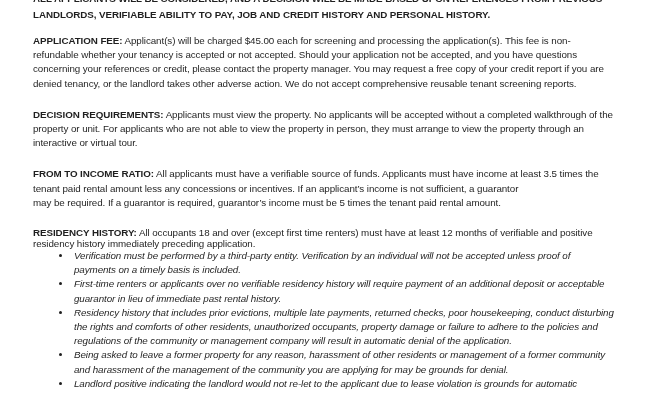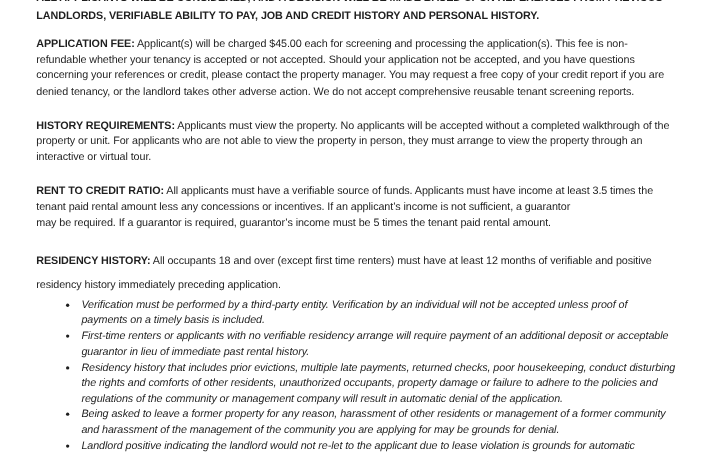--- a/index.html
+++ b/index.html
@@ -43,21 +43,21 @@
     margin-top: 11px;
   }
   .sec-heading {
     font-weight: bold;
   }
   .sec-body {
     white-space: pre-wrap;
   }
   .lead {
     margin: 0;
-    line-height: 22px;
+    line-height: 11px;
   }
   ul.bullets {
     margin: 0;
     padding: 0 0 0 39px;
     list-style: disc;
     font-style: italic;
   }
   ul.bullets li {
     padding-left: 2px;
     line-height: 14.2px;
@@ -72,37 +72,37 @@
     <span class="line">ALL APPLICANTS WILL BE CONSIDERED, AND A DECISION WILL BE MADE BASED UPON REFERENCES FROM PREVIOUS</span>
     <span class="line">LANDLORDS, VERIFIABLE ABILITY TO PAY, JOB AND CREDIT HISTORY AND PERSONAL HISTORY.</span>
   </p>
 
   <p class="para first-after-intro">
     <strong class="sec-heading">APPLICATION FEE:</strong>
     <span class="sec-body">Applicant(s) will be charged $45.00 each for screening and processing the application(s). This fee is non-refundable whether your tenancy is accepted or not accepted. Should your application not be accepted, and you have questions concerning your references or credit, please contact the property manager. You may request a free copy of your credit report if you are denied tenancy, or the landlord takes other adverse action. We do not accept comprehensive reusable tenant screening reports.</span>
   </p>
 
   <p class="para">
-    <strong class="sec-heading">HISTORY REQUIREMENTS:</strong>
+    <strong class="sec-heading">DECISION REQUIREMENTS:</strong>
     <span class="sec-body">Applicants must view the property. No applicants will be accepted without a completed walkthrough of the property or unit. For applicants who are not able to view the property in person, they must arrange to view the property through an interactive or virtual tour.</span>
   </p>
 
   <p class="para">
-    <strong class="sec-heading">RENT TO CREDIT RATIO:</strong>
+    <strong class="sec-heading">FROM TO INCOME RATIO:</strong>
     <span class="sec-body">All applicants must have a verifiable source of funds. Applicants must have income at least 3.5 times the tenant paid rental amount less any concessions or incentives. If an applicant’s income is not sufficient, a guarantor
 may be required. If a guarantor is required, guarantor’s income must be 5 times the tenant paid rental amount.</span>
   </p>
 
   <div class="para">
     <p class="lead">
       <strong class="sec-heading">RESIDENCY HISTORY:</strong>
       <span class="sec-body">All occupants 18 and over (except first time renters) must have at least 12 months of verifiable and positive residency history immediately preceding application.</span>
     </p>
     <ul class="bullets">
       <li>Verification must be performed by a third-party entity. Verification by an individual will not be accepted unless proof of payments on a timely basis is included.</li>
-      <li>First-time renters or applicants with no verifiable residency arrange will require payment of an additional deposit or acceptable guarantor in lieu of immediate past rental history.</li>
+      <li>First-time renters or applicants over no verifiable residency history will require payment of an additional deposit or acceptable guarantor in lieu of immediate past rental history.</li>
       <li>Residency history that includes prior evictions, multiple late payments, returned checks, poor housekeeping, conduct disturbing the rights and comforts of other residents, unauthorized occupants, property damage or failure to adhere to the policies and regulations of the community or management company will result in automatic denial of the application.</li>
       <li>Being asked to leave a former property for any reason, harassment of other residents or management of a former community and harassment of the management of the community you are applying for may be grounds for denial.</li>
       <li>Landlord positive indicating the landlord would not re-let to the applicant due to lease violation is grounds for automatic</li>
     </ul>
   </div>
 
 </div>
 
 </body></html>

